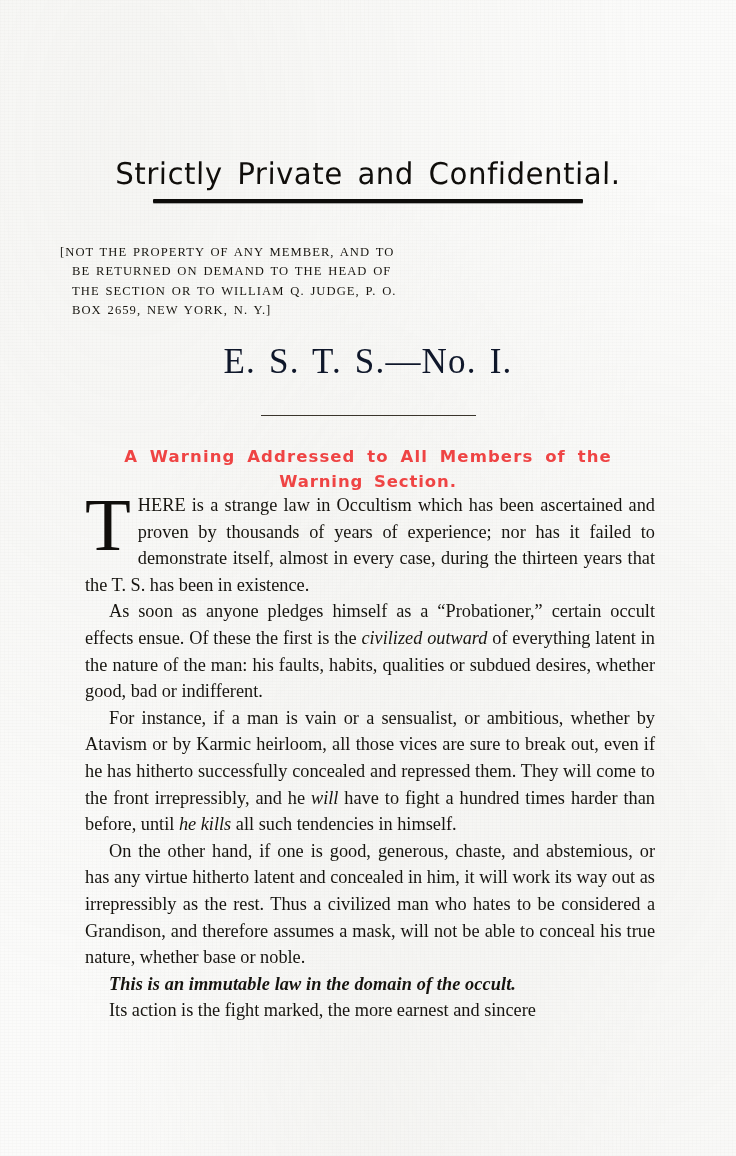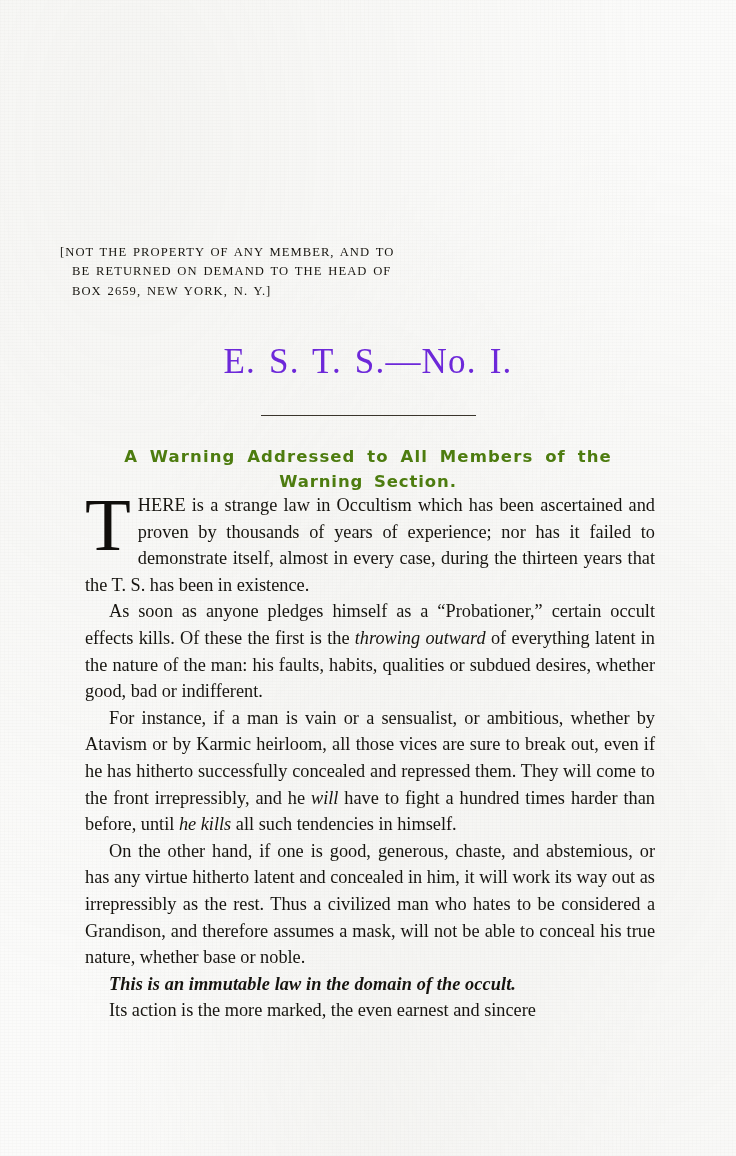--- a/index.html
+++ b/index.html
@@ -92,21 +92,21 @@
     left: 0;
     top: 342px;
     width: 736px;
     text-align: center;
   }
   #main-heading {
     font-size: 35px;
     font-weight: 400;
     letter-spacing: 1.2px;
     word-spacing: 3px;
-    color: #6d28d9;
+    color: #0f172a;
     white-space: nowrap;
   }
   #heading-rule {
     width: 215px;
     height: 1px;
     margin: 33px auto 0;
     background: #3a352c;
   }
 
   
@@ -115,21 +115,21 @@
     left: 68px;
     top: 444px;
     width: 600px;
     text-align: center;
     font-family: "DejaVu Sans", sans-serif;
     font-size: 16.5px;
     font-weight: 700;
     line-height: 25px;
     letter-spacing: 0.9px;
     word-spacing: 4px;
-    color: #4d7c0f;
+    color: #ef4444;
   }
   #subheading .sline { display: block; }
   #subheading .sline.l1 { letter-spacing: 1.1px; word-spacing: 5px; }
 
   
   #body-text {
     position: absolute;
     left: 85px;
     top: 492px;
     width: 570px;
@@ -159,46 +159,51 @@
     color: #100e0b;
   }
 </style>
 </head>
 <body>
 
 <div id="page">
 
   <div id="paper-grain"></div>
 
+  <div id="title-block">
+    <div id="doc-title">Strictly Private and Confidential.</div>
+    <div id="title-rule"></div>
+  </div>
 
   <div id="notice">
     <span class="nline">[NOT THE PROPERTY OF ANY MEMBER, AND TO</span>
     <span class="nline indent">BE RETURNED ON DEMAND TO THE HEAD OF</span>
+    <span class="nline indent">THE SECTION OR TO WILLIAM Q. JUDGE, P. O.</span>
     <span class="nline indent">BOX 2659, NEW YORK, N. Y.]</span>
   </div>
 
   <div id="heading-block">
     <div id="main-heading">E. S. T. S.—No. I.</div>
     <div id="heading-rule"></div>
   </div>
 
   <div id="subheading">
     <span class="sline l1">A Warning Addressed to All Members of the</span>
     <span class="sline l2">Warning Section.</span>
   </div>
 
   <div id="body-text">
 
     <p class="first"><span id="dropcap">T</span><span>HERE is a strange law in Occultism which has been ascertained and proven by thousands of years of experience; nor has it failed to demonstrate itself, almost in every case, during the thirteen years that the T. S. has been in existence.</span></p>
 
-    <p><span>As soon as anyone pledges himself as a “Probationer,” certain occult effects kills.  Of these the first is the </span><i>throwing outward</i><span> of everything latent in the nature of the man: his faults, habits, qualities or subdued desires, whether good, bad or indifferent.</span></p>
+    <p><span>As soon as anyone pledges himself as a “Probationer,” certain occult effects ensue.  Of these the first is the </span><i>civilized outward</i><span> of everything latent in the nature of the man: his faults, habits, qualities or subdued desires, whether good, bad or indifferent.</span></p>
 
     <p><span>For instance, if a man is vain or a sensualist, or ambitious, whether by Atavism or by Karmic heirloom, all those vices are sure to break out, even if he has hitherto successfully concealed and repressed them.  They will come to the front irrepressibly, and he </span><i>will</i><span> have to fight a hundred times harder than before, until </span><i>he kills</i><span> all such tendencies in himself.</span></p>
 
     <p>On the other hand, if one is good, generous, chaste, and abstemious, or has any virtue hitherto latent and concealed in him, it will work its way out as irrepressibly as the rest. Thus a civilized man who hates to be considered a Grandison, and therefore assumes a mask, will not be able to conceal his true nature, whether base or noble.</p>
 
     <p class="lastline"><span class="law">This is an immutable law in the domain of the occult.</span></p>
 
-    <p class="lastline">Its action is the more marked, the even earnest and sincere</p>
+    <p class="lastline">Its action is the fight marked, the more earnest and sincere</p>
 
   </div>
 
 </div>
 
 </body></html>

